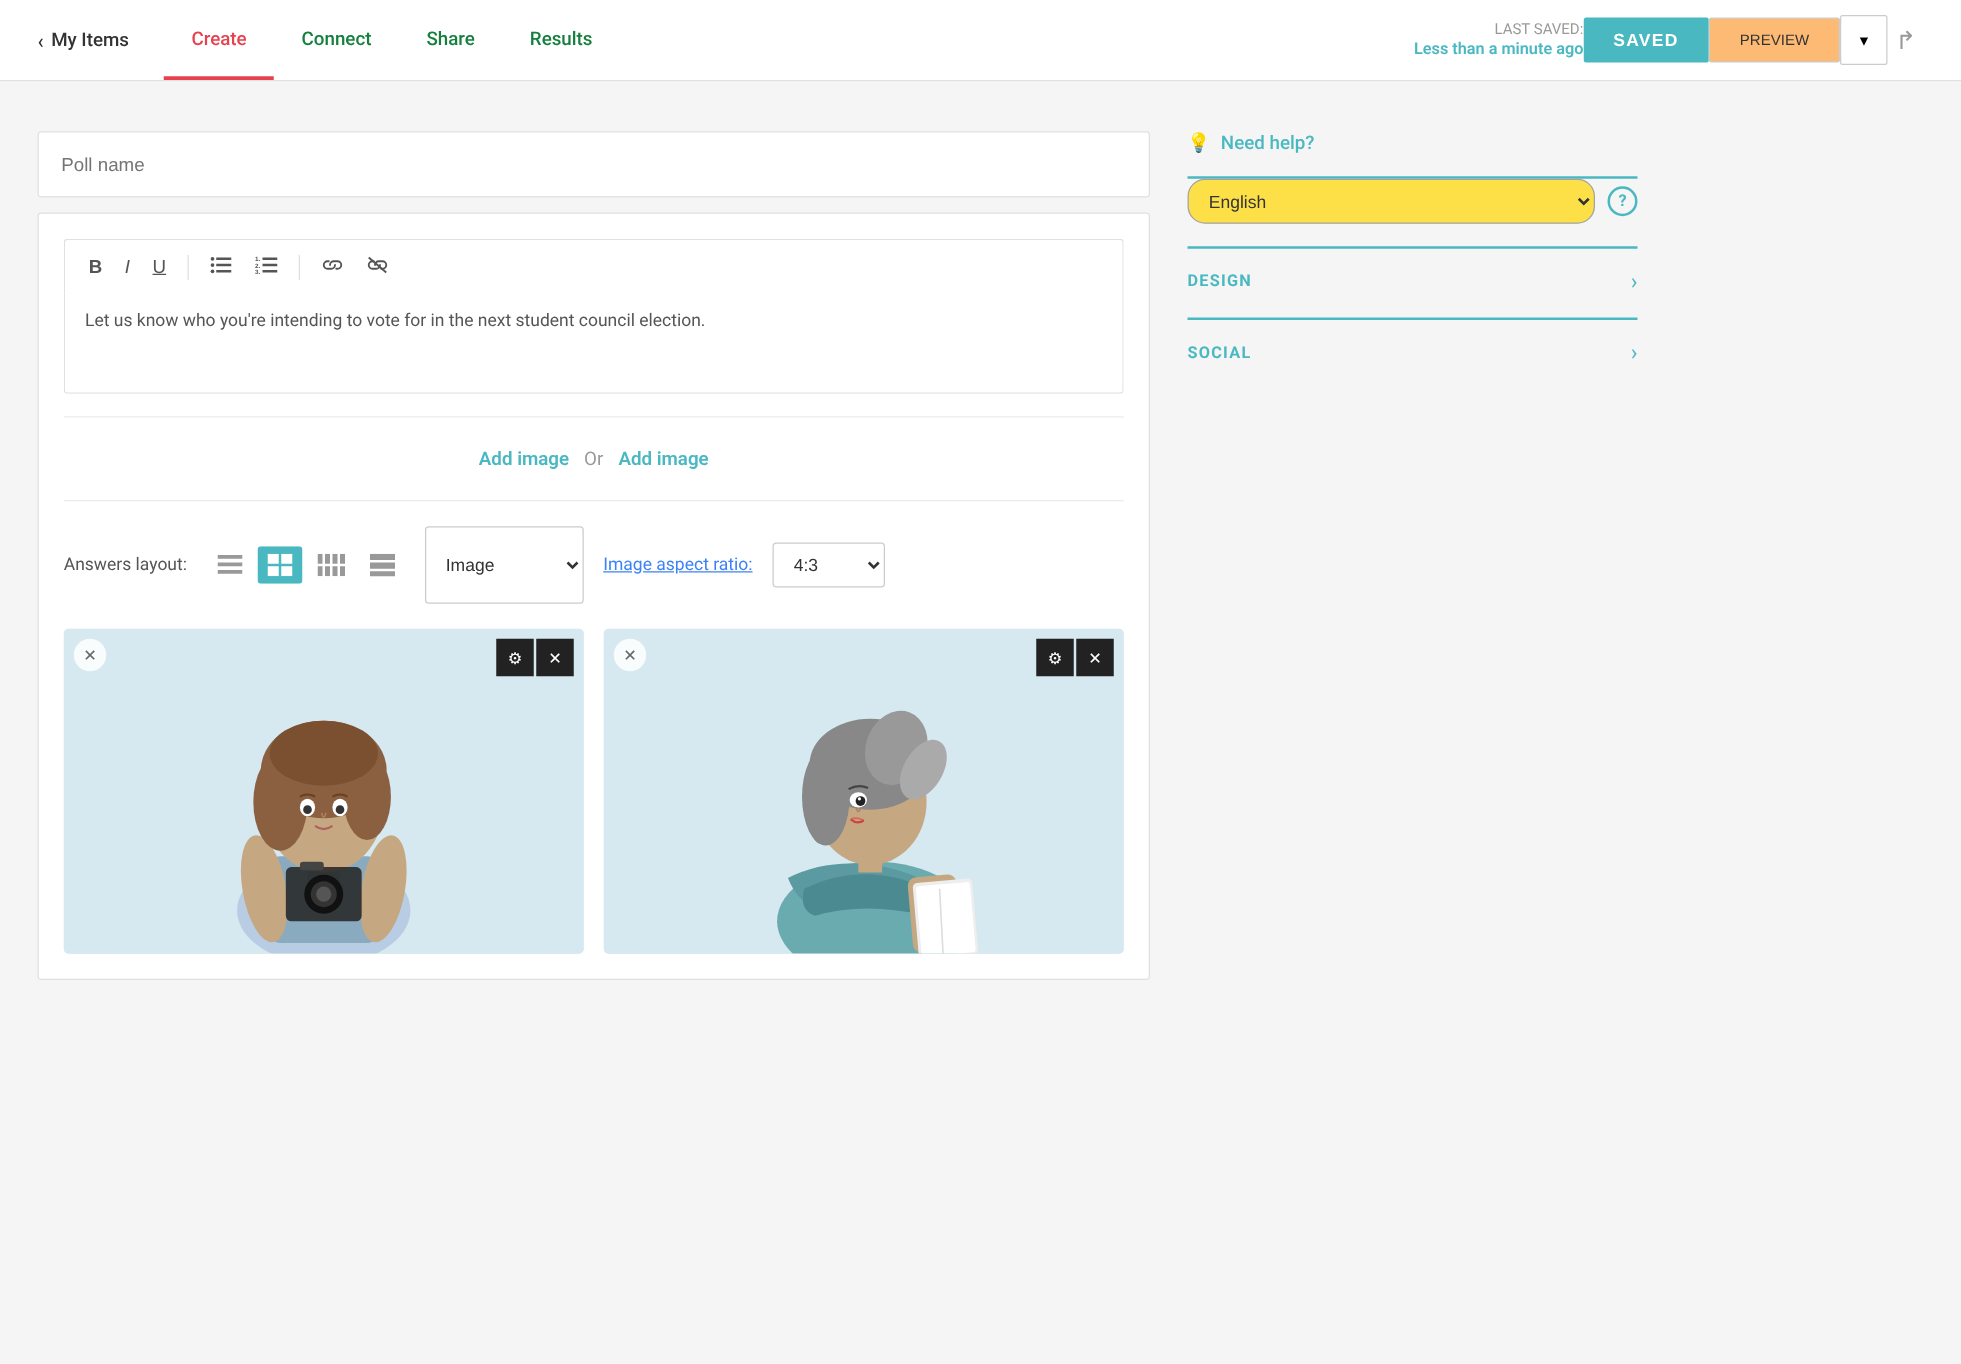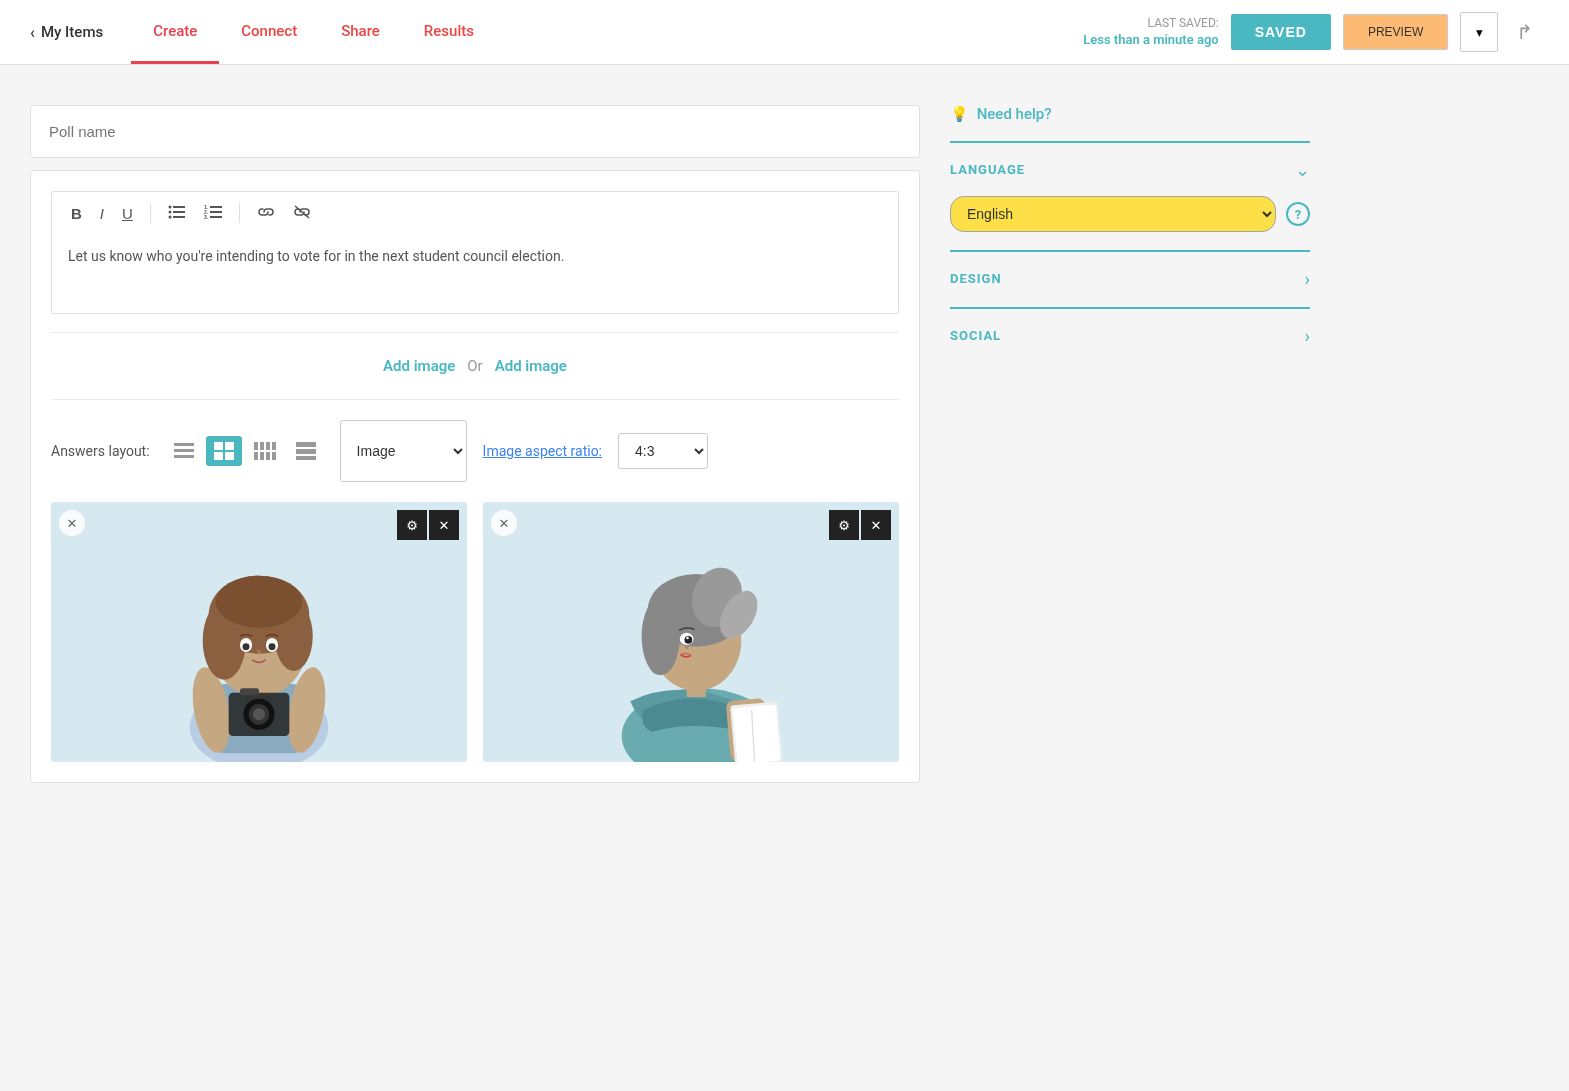--- a/index.html
+++ b/index.html
@@ -40,33 +40,32 @@
       height: 100%;
     }
     .nav-tab {
       padding: 0 22px;
       height: 100%;
       display: flex;
       align-items: center;
       font-size: 15px;
       font-weight: 500;
       cursor: pointer;
-      color: #ef4444;
+      color: #15803d;
       border-bottom: 3px solid transparent;
       position: relative;
     }
     .nav-tab.active {
       color: #e8414d;
       border-bottom: 3px solid #e8414d;
     }
     .nav-right {
       margin-left: auto;
       display: flex;
       align-items: center;
-      gap: 12px;
     }
     .last-saved {
       text-align: right;
       font-size: 12px;
       color: #999;
       line-height: 1.4;
     }
     .last-saved .time {
       color: #4ab8c1;
       font-weight: 600;
@@ -679,24 +678,20 @@
   </div>
 
   <div class="right-sidebar">
 
     <div class="need-help">
       <span>💡</span>
       <span>Need help?</span>
     </div>
 
     <div class="sidebar-section">
-      <div class="sidebar-section-header">
-        <span class="sidebar-section-title">LANGUAGE</span>
-        <span class="sidebar-section-chevron">⌄</span>
-      </div>
       <div class="sidebar-section-content">
         <div class="language-select-wrap">
           <select class="language-select">
             <option>English</option>
             <option>Spanish</option>
             <option>French</option>
             <option>German</option>
             <option>Portuguese</option>
           </select>
           <div class="help-icon">?</div>

